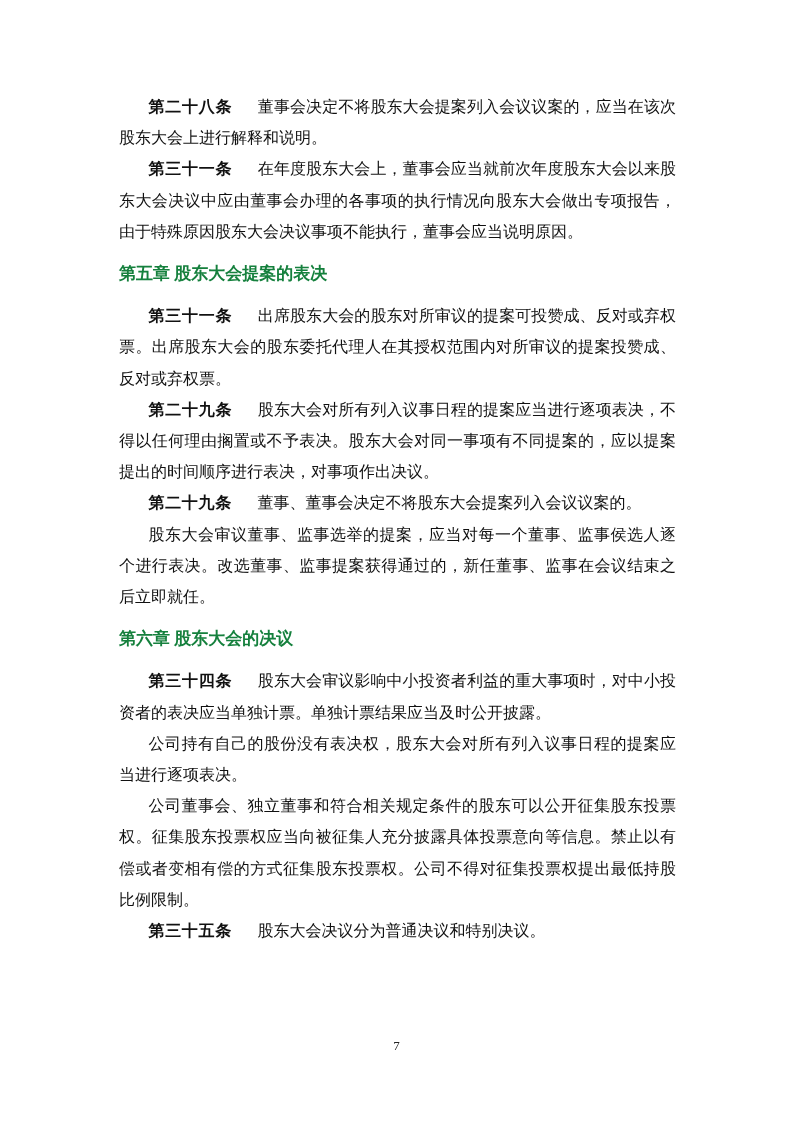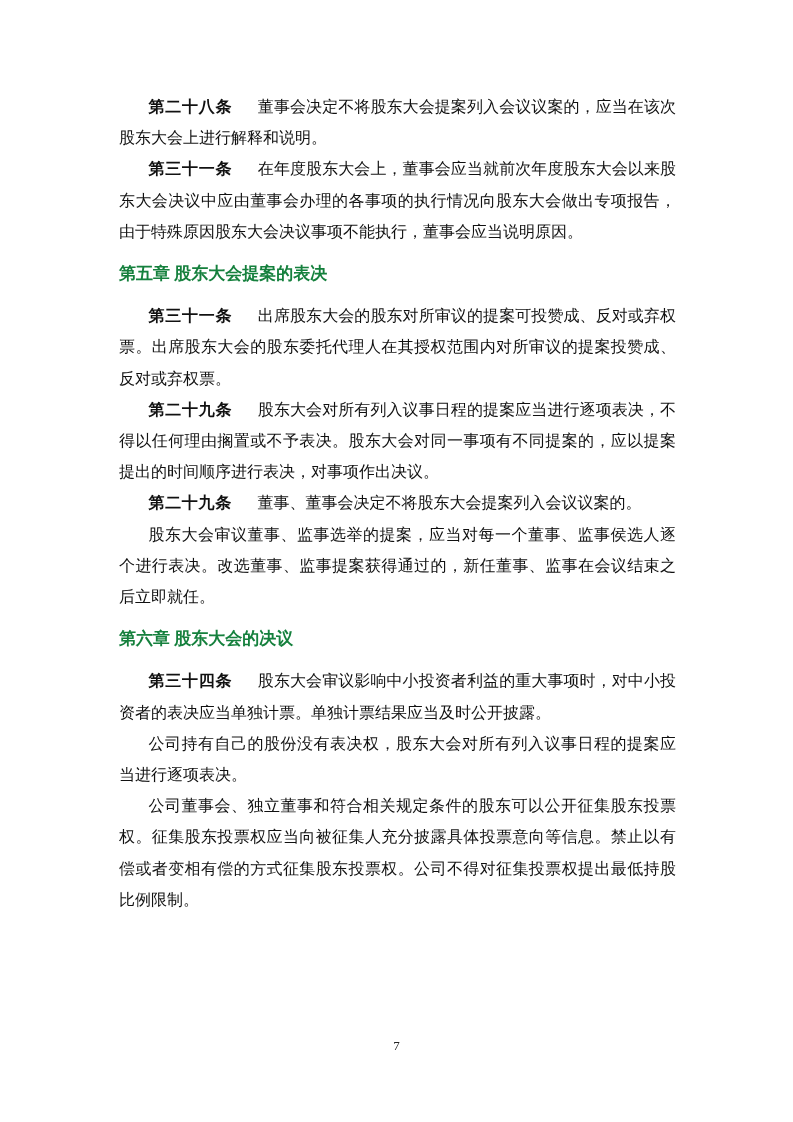--- a/index.html
+++ b/index.html
@@ -81,19 +81,20 @@
     <p class="para"><span>股东大会审议董事、监事选举的提案，应当对每一个董事、监事侯选人逐个进行表决。改选董事、监事提案获得通过的，新任董事、监事在会议结束之后立即就任。</span></p>
 
     <h2 class="chapter">第六章 股东大会的决议</h2>
 
     <p class="para"><span class="term">第三十四条</span><span>股东大会审议影响中小投资者利益的重大事项时，对中小投资者的表决应当单独计票。单独计票结果应当及时公开披露。</span></p>
 
     <p class="para"><span>公司持有自己的股份没有表决权，股东大会对所有列入议事日程的提案应当进行逐项表决。</span></p>
 
     <p class="para"><span>公司董事会、独立董事和符合相关规定条件的股东可以公开征集股东投票权。征集股东投票权应当向被征集人充分披露具体投票意向等信息。禁止以有偿或者变相有偿的方式征集股东投票权。公司不得对征集投票权提出最低持股比例限制。</span></p>
 
+    <p class="para"><span class="term">第三十五条</span><span>股东大会决议分为普通决议和特别决议。</span></p>
 
   </main>
 
   <footer class="footer">
     <span>7</span>
   </footer>
 </div>
 
 </body></html>

